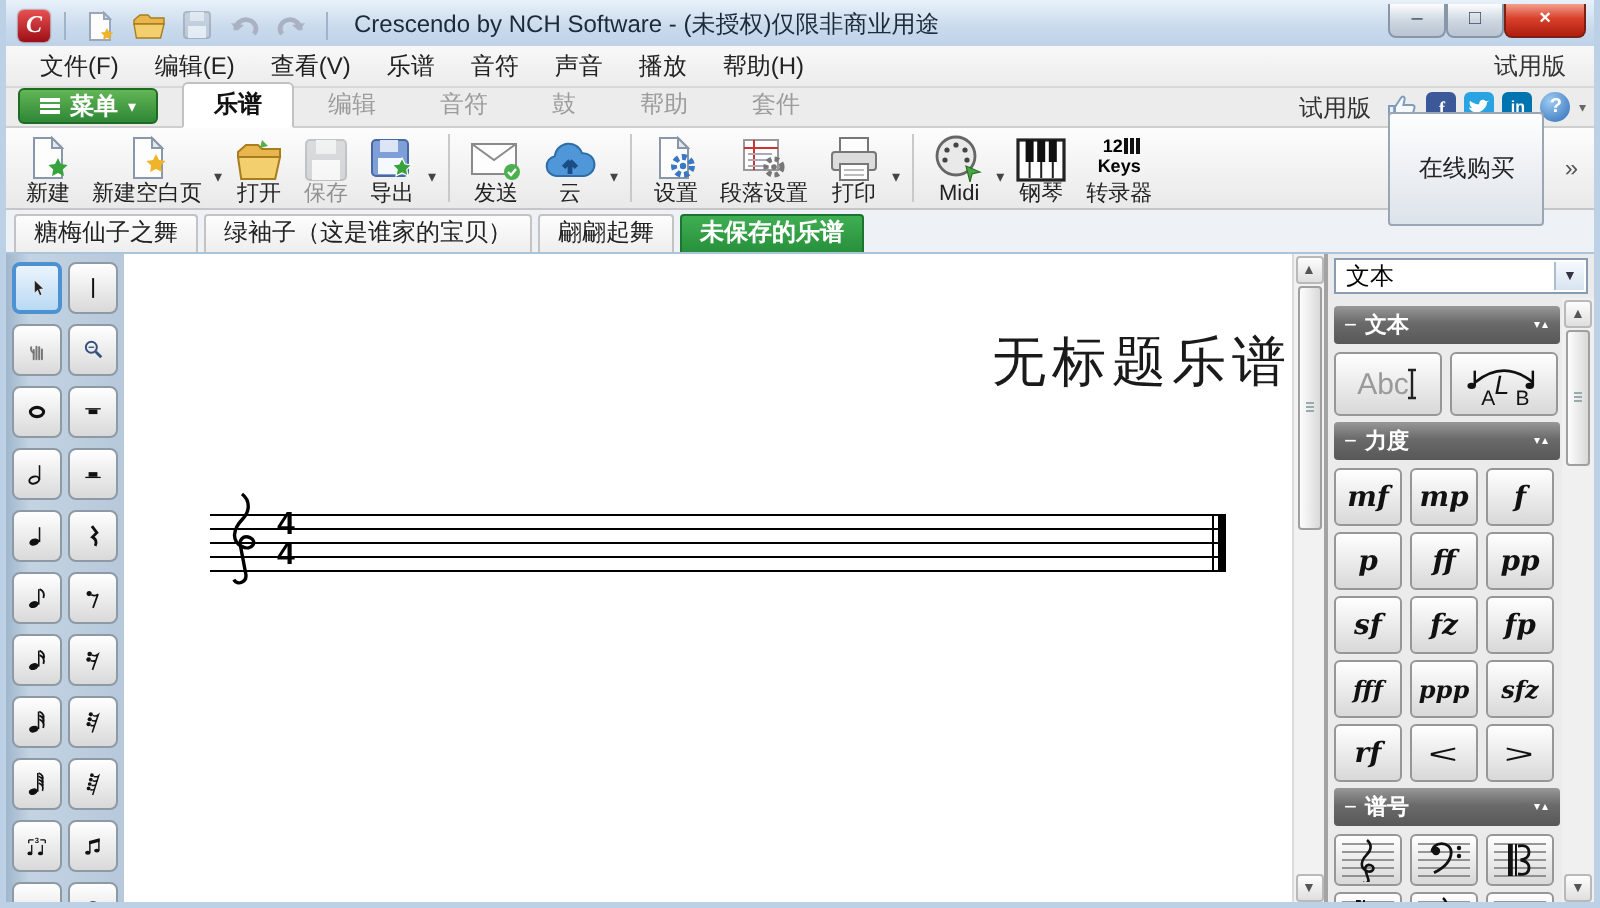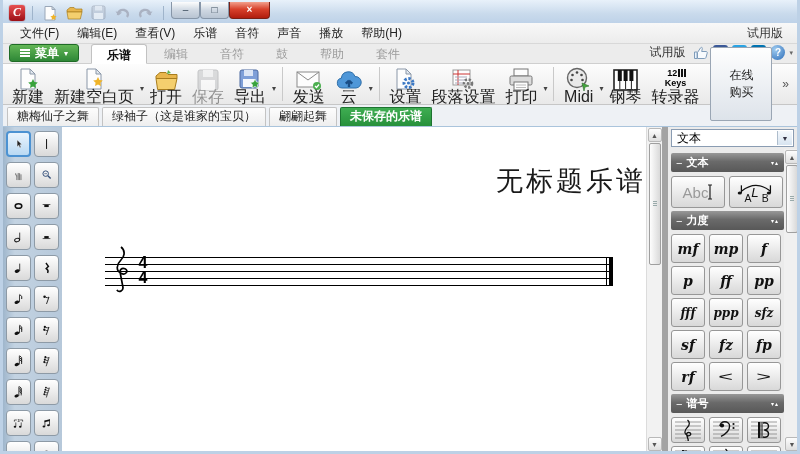--- a/index.html
+++ b/index.html
@@ -16,38 +16,38 @@
   .wctrls{display:flex;align-items:flex-start;height:100%;}
   .wbtn{width:29px;height:17px;border:1px solid #8796a8;border-top:none;border-radius:0 0 4px 4px;
         background:linear-gradient(#fdfdfd,#cfd8e2 50%,#b8c4d2);color:#3a4a5a;font-size:10px;line-height:15px;text-align:center;}
   .wbtn.close{width:41px;background:linear-gradient(#f2a08c,#d8412b 45%,#b01d0e);color:#fff;font-weight:bold;border-color:#7a2015;}
   
   .menubar{height:21px;background:linear-gradient(#f8f8f8,#ececec);display:flex;align-items:center;padding:0 8px;border-bottom:1px solid #d8d8d8;}
   .mitem{font-size:12px;color:#222;padding:2px 9px;}
   .menubar .spacer{flex:1}
   .trial{font-size:12px;color:#333;padding-right:6px;}
   
-  .ribbon{height:20px;background:#ececec;display:flex;padding:0 4px;gap:2px;border-bottom:1px solid #cfcfcf;}
+  .ribbon{height:20px;background:#ececec;display:flex;align-items:flex-end;padding:0 4px;gap:2px;border-bottom:1px solid #cfcfcf;}
   .menu-btn{display:flex;align-items:center;gap:5px;height:18px;padding:0 10px;border:1px solid #1f6b26;border-radius:3px;
             background:linear-gradient(#63b656,#2e8736);color:#fff;font-size:12px;font-weight:bold;margin:0 10px 1px 2px;}
   .hamb{width:10px;height:8px;border-top:2px solid #fff;border-bottom:2px solid #fff;position:relative;}
   .hamb:after{content:"";position:absolute;left:0;top:1px;width:10px;height:2px;background:#fff;}
   .menu-btn .car{font-size:8px;}
   .rtab{font-size:12px;color:#9c9c9c;padding:2px 15px;}
   .rtab.active{background:#fff;border:1px solid #c2c2c2;border-bottom:1px solid #fff;border-radius:3px 3px 0 0;color:#111;font-weight:bold;margin-bottom:-1px;}
   .ribbon .spacer{flex:1}
   .socials{display:flex;align-items:center;gap:4px;padding-bottom:2px;}
   .soc{width:15px;height:15px;border-radius:3px;color:#fff;font:bold 9px "Liberation Sans",sans-serif;display:flex;align-items:center;justify-content:center;}
   .helpb{width:15px;height:15px;border-radius:50%;background:radial-gradient(circle at 35% 30%,#9ecbf0,#2d6db8);color:#fff;font-size:10px;font-weight:bold;display:flex;align-items:center;justify-content:center;}
   .tinycar{font-size:7px;color:#666;}
   
   .toolbar{height:41px;background:linear-gradient(#fdfdfd,#e9e9e9);display:flex;align-items:center;padding:0 4px;border-bottom:1px solid #c6c6c6;}
   .tbtn{display:flex;flex-direction:column;align-items:center;justify-content:flex-end;height:39px;padding:1px 5px;border-radius:3px;position:relative;}
   .tbtn .ticon{height:25px;display:flex;align-items:flex-end;justify-content:center;}
-  .tbtn .tlabel{font-size:16px;color:#222;line-height:12px;white-space:nowrap;}
+  .tbtn .tlabel{font-size:11px;color:#222;line-height:12px;white-space:nowrap;}
   .tbtn.disabled{opacity:.45;filter:grayscale(.8);}
   .tgroup{display:flex;align-items:center;}
   .drop{font-size:8px;color:#444;align-self:center;margin:0 1px;padding-top:8px;}
   .tsep{width:1px;height:34px;background:#c9c9c9;margin:0 5px;}
   .keysico{display:flex;flex-direction:column;align-items:center;line-height:10px;}
   .keysico .k1{font-size:9px;font-weight:bold;display:flex;align-items:center;gap:1px;}
   .bars{display:inline-flex;gap:1px;}
   .bars i{width:2px;height:8px;background:#111;display:block;}
   .buybtn{font-size:12px;color:#222;border:1px solid #9aa6b4;border-radius:2px;background:linear-gradient(#fefefe,#dde3ea);padding:19px 14px;margin:0 6px;}
   .chev{font-size:12px;color:#555;padding:0 4px;}
@@ -76,21 +76,21 @@
   .vscroll{width:16px;background:#f2f2f2;border-left:1px solid #dcdcdc;display:flex;flex-direction:column;align-items:center;}
   .sarrow{width:14px;height:14px;font-size:7px;color:#555;display:flex;align-items:center;justify-content:center;
           background:linear-gradient(#fdfdfd,#dfdfdf);border:1px solid #b9b9b9;border-radius:2px;margin:1px 0;}
   .sthumb{width:12px;background:linear-gradient(to right,#fdfdfd,#d9d9d9);border:1px solid #9f9f9f;border-radius:2px;position:relative;}
   .sthumb:after{content:"";position:absolute;left:3px;right:3px;top:50%;height:5px;margin-top:-3px;
           background:repeating-linear-gradient(to bottom,#9aa 0,#9aa 1px,transparent 1px,transparent 2px);}
   .strack{flex:1;width:16px;}
   .canvas-thumb{height:122px;}
   .panel-thumb{height:68px;}
   
-  .rpanel{width:135px;background:#ebebeb;border-left:6px solid #a3a3a3;display:flex;flex-direction:column;}
+  .rpanel{width:135px;background:#ebebeb;border-left:2px solid #a3a3a3;display:flex;flex-direction:column;}
   .selector{margin:2px 3px;height:18px;background:#fff;border:1px solid #8a9cb2;display:flex;align-items:center;font-size:12px;padding-left:5px;position:relative;}
   .selector .selcar{position:absolute;right:1px;top:1px;bottom:1px;width:15px;background:linear-gradient(#f5f9fd,#d7e4f0);border-left:1px solid #aebdcc;display:flex;align-items:center;justify-content:center;font-size:7px;color:#334;}
   .pbody{flex:1;display:flex;overflow:hidden;}
   .pcontent{width:118px;padding:2px 0 0 3px;}
   .pscroll{flex:1;display:flex;flex-direction:column;align-items:center;background:#f0f0f0;}
   .sech{height:19px;width:113px;background:linear-gradient(#989898,#6a6a6a 45%,#585858);border-radius:2px;color:#fff;
         font-size:11px;font-weight:bold;display:flex;align-items:center;padding:0 5px;margin:2px 0 4px 0;}
   .sech .minus{margin-right:4px;font-weight:normal;}
   .sech .tgl{margin-left:auto;font-size:6px;letter-spacing:1px;}
   .trow{display:flex;gap:4px;margin-bottom:3px;}
@@ -140,20 +140,21 @@
           <path d="M1.5 5.5l3 4 3.5-3z" fill="#aab2c2"></path>
         </svg>
     </div>
     <div class="qbtn">
       <svg width="16" height="14" viewBox="0 0 16 14">
           <path d="M3 11a5 4.5 0 1 1 9-2" fill="none" stroke="#aab2c2" stroke-width="2.4"></path>
           <path d="M14.5 5.5l-3 4-3.5-3z" fill="#aab2c2"></path>
         </svg>
     </div>
     <div class="qsep"></div>
+    <div class="title-text">Crescendo by NCH Software - (未授权)仅限非商业用途</div>
     <div class="wctrls">
       <div class="wbtn">–</div>
       <div class="wbtn">□</div>
       <div class="wbtn close">×</div>
     </div>
   </div>
 
   <div class="menubar">
     <span class="mitem">文件(F)</span>
     <span class="mitem">编辑(E)</span>
@@ -604,28 +605,28 @@
             <button class="dyn">mf</button>
             <button class="dyn">mp</button>
             <button class="dyn">f</button>
           </div>
           <div class="trow">
             <button class="dyn">p</button>
             <button class="dyn">ff</button>
             <button class="dyn">pp</button>
           </div>
           <div class="trow">
+            <button class="dyn">sf</button>
+            <button class="dyn">fz</button>
+            <button class="dyn">fp</button>
+          </div>
+          <div class="trow">
             <button class="dyn" style="font-size:12px">fff</button>
             <button class="dyn" style="font-size:12px">ppp</button>
             <button class="dyn" style="font-size:12px">sfz</button>
-          </div>
-          <div class="trow">
-            <button class="dyn">sf</button>
-            <button class="dyn">fz</button>
-            <button class="dyn">fp</button>
           </div>
           <div class="trow">
             <button class="dyn">rf</button>
             <button class="dyn hair">
                 <span>&lt;</span>
               </button>
             <button class="dyn hair">
                 <span>&gt;</span>
               </button>
           </div>

